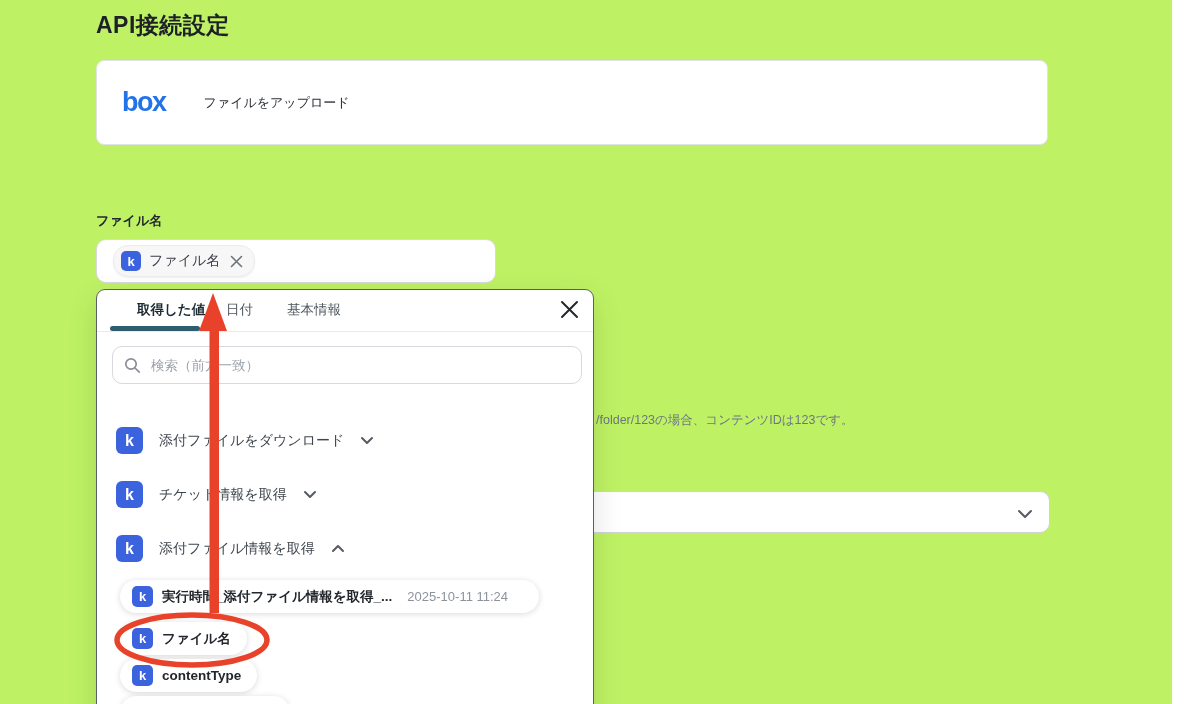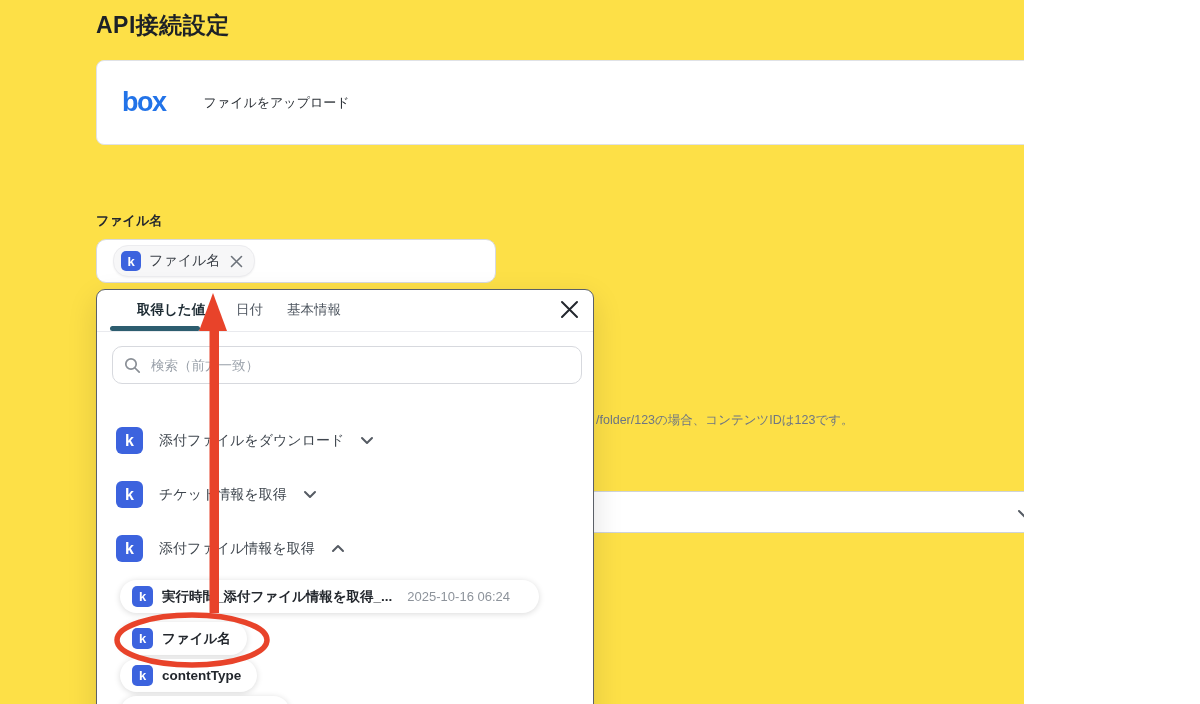--- a/index.html
+++ b/index.html
@@ -1,18 +1,18 @@
 <!DOCTYPE html>
 <html><head>
 <meta charset="utf-8">
 <style>
   html,body { margin:0; padding:0; background:#fff; }
   .viewport {
-    position:relative; width:1024px; height:704px; overflow:hidden;
-    background:#fde047; font-family:"Liberation Sans","DejaVu Sans",sans-serif;
+    position:relative; width:1172px; height:704px; overflow:hidden;
+    background:#bef264; font-family:"Liberation Sans","DejaVu Sans",sans-serif;
     color:#23272e;
   }
   .abs { position:absolute; }
 
   
   .page-title { left:96px; top:10px; font-size:23px; font-weight:700; color:#1d2127; letter-spacing:.5px; }
 
   .box-card {
     left:96px; top:60px; width:952px; height:85px; box-sizing:border-box;
     border:1px solid #e0e2e6; border-radius:8px; background:#fff;
@@ -118,21 +118,21 @@
     <span class="select-chevron">
       <svg width="16" height="10" viewBox="0 0 16 10">
           <path d="M2 2 L8 8 L14 2" fill="none" stroke="#555b63" stroke-width="2" stroke-linecap="round" stroke-linejoin="round"></path>
         </svg>
     </span>
   </div>
 
   <div class="abs popup">
     <div class="tabs-row">
       <span class="tab active" style="left:28px">取得した値</span>
-      <span class="tab" style="left:127px">日付</span>
+      <span class="tab" style="left:117px">日付</span>
       <span class="tab" style="left:178px">基本情報</span>
       <span class="tab-underline"></span>
       <span class="popup-close">
         <svg width="21" height="21" viewBox="0 0 21 21">
             <path d="M3 3 L18 18 M18 3 L3 18" stroke="#23272e" stroke-width="2" stroke-linecap="round"></path>
           </svg>
       </span>
     </div>
 
     <div class="search-box">
@@ -171,21 +171,21 @@
       <span style="display:flex">
         <svg width="14" height="9" viewBox="0 0 14 9">
             <path d="M2 7 L7 2 L12 7" fill="none" stroke="#555b63" stroke-width="2" stroke-linecap="round" stroke-linejoin="round"></path>
           </svg>
       </span>
     </div>
 
     <div class="pill" style="top:290px; width:419px; overflow:hidden;">
       <span class="kicon md">k</span>
       <span class="pill-label">実行時間_添付ファイル情報を取得_...</span>
-      <span class="pill-time">2025-10-16 06:24</span>
+      <span class="pill-time">2025-10-11 11:24</span>
     </div>
 
     <div class="pill" style="top:332px">
       <span class="kicon md">k</span>
       <span class="pill-label">ファイル名</span>
     </div>
 
     <div class="pill" style="top:369px">
       <span class="kicon md">k</span>
       <span class="pill-label">contentType</span>

